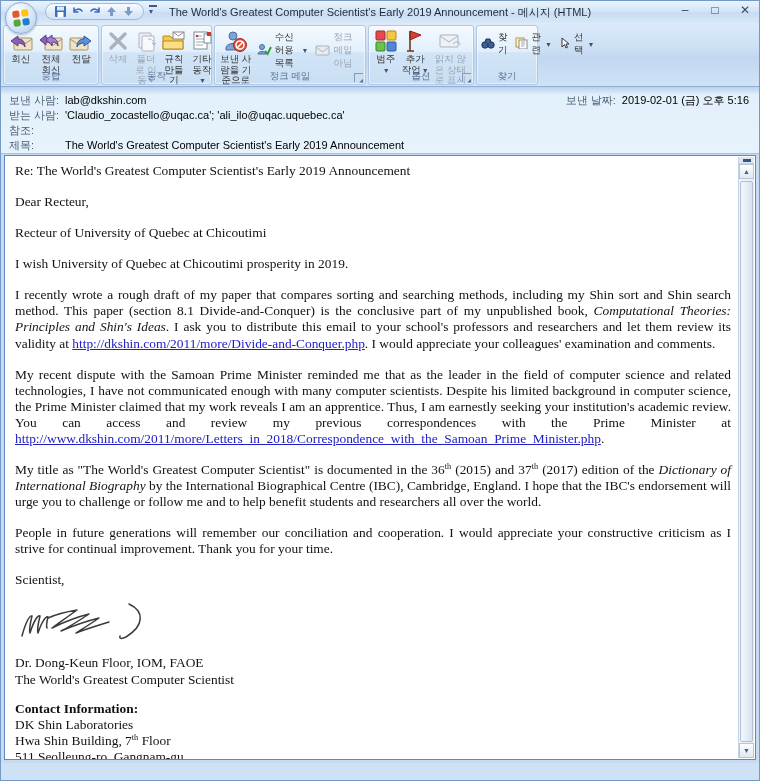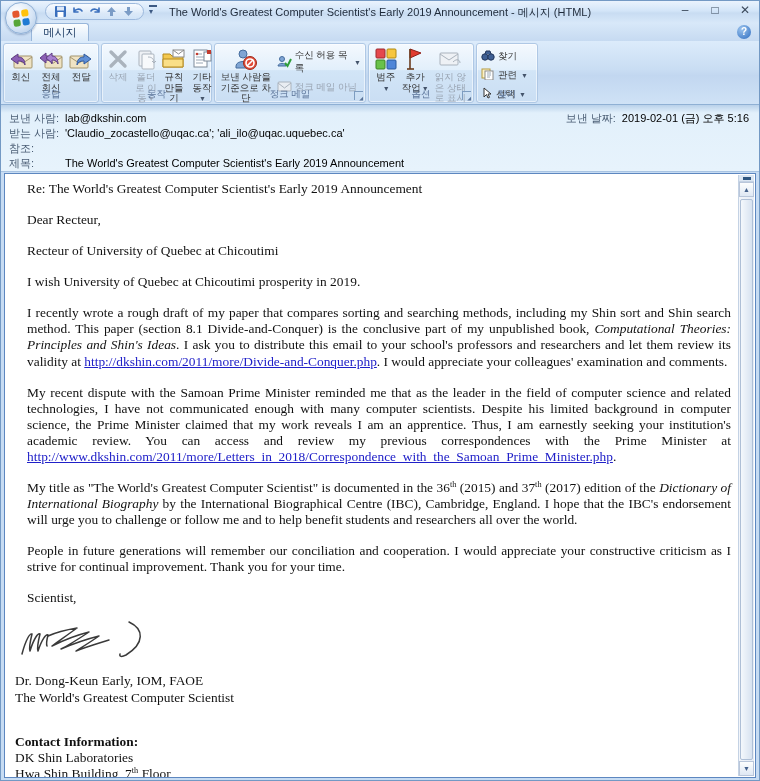--- a/index.html
+++ b/index.html
@@ -52,45 +52,45 @@
     font-size:9.5px; color:#5a7398; }
   .launcher{ position:absolute; right:2px; bottom:2px; width:9px; height:9px; cursor:pointer;
     border-left:1px solid #7d9cc0; border-top:1px solid #7d9cc0; }
   .launcher::after{ content:"◢"; position:absolute; right:0; bottom:-1px; font-size:5px; color:#5a7398;}
   .bigbtn{ display:flex; flex-direction:column; align-items:center; padding:1px 1px;
     border-radius:3px; cursor:pointer; }
   .bigbtn .bicon{ width:26px; height:26px; display:flex; align-items:center; justify-content:center; }
   .bigbtn .blabel{ font-size:9.5px; line-height:1.12; text-align:center; color:#333; white-space:pre-line;}
   .bigbtn.disabled{ cursor:default; }
   .bigbtn.disabled .blabel{ color:#9aa5b3; }
-  .smallcol{ display:flex; flex-direction:column; justify-content:flex-start; gap:3px; padding-top:3px;}
+  .smallcol{ display:flex; flex-direction:row; justify-content:flex-start; gap:3px; padding-top:3px;}
   .smallbtn{ display:flex; align-items:center; gap:3px; font-size:9.5px; color:#333; cursor:pointer; padding:1px 2px; border-radius:2px;}
   .smallbtn.disabled{ color:#9aa5b3; cursor:default;}
   .drop{ font-size:7px; color:#44546b; margin-left:1px;}
   .bigbtn.disabled .drop, .smallbtn.disabled .drop{ color:#a7b2c0;}
 
   
   .headerpane{ position:relative; height:67px; padding:6px 8px 0 8px; font-size:11px;
     background:linear-gradient(#b9d1ea,#e2f0fb 12%,#e7f3fc); border-bottom:1px solid #a8c3e2;}
   .hrow{ display:flex; line-height:15px; }
   .hlabel{ width:56px; color:#4a5d74; flex:none;}
   .hvalue{ color:#000; }
   .sentdate{ position:absolute; right:10px; top:6px; display:flex; line-height:15px;}
   .sentdate .hlabel{ width:auto; margin-right:6px;}
 
   
   .bodyframe{ height:609px; padding:1px 3px 3px 3px; background:#c7dcf3;}
   .bodyinner{ position:relative; height:100%; background:#fff; border:1px solid #5d87c0; }
   .bodytext{ position:absolute; left:0; top:0; bottom:0; right:18px; overflow:hidden;
     padding:7px 6px 0 10px; font-family:"Liberation Serif", serif; font-size:13.4px; color:#111; }
-  .para{ margin:0 0 15px 12px; line-height:1.2; }
+  .para{ margin:0 0 15px 0; line-height:1.2; }
   .para.justify{ text-align:justify; }
   .para.tight{ margin:0; }
   .para.tight-bold{ margin:0; font-weight:bold; }
-  .para.gap-before{ margin-top:28px; }
+  .para.gap-before{ margin-top:13px; }
   .para a{ color:var(--link,#2020c8); text-decoration:underline; cursor:pointer;}
   .para sup{ font-size:.62em; vertical-align:super; line-height:0;}
   .sigwrap{ margin:-4px 0 4px 2px; }
 
   
   .vscroll{ position:absolute; top:1px; right:1px; bottom:1px; width:16px;
     background:linear-gradient(90deg,#f2f5fa,#e6ecf5); border-left:1px solid #c4d2e4; }
   .vs-dash{ height:7px; display:flex; align-items:center; justify-content:center; border-bottom:1px solid #c4d2e4; background:#dce6f2; cursor:pointer;}
   .vs-dash i{ width:8px; height:3px; background:#2f5680; display:block;}
   .vs-btn{ height:15px; display:flex; align-items:center; justify-content:center; font-size:7px; color:#44618c;
@@ -144,24 +144,20 @@
     </div>
     <span class="qat-caret"><span class="bar"></span>▾</span>
     <div class="title-text">The World's Greatest Computer Scientist's Early 2019 Announcement - 메시지 (HTML)</div>
     <div class="win-controls">
       <span>–</span>
       <span>□</span>
       <span>✕</span>
     </div>
   </div>
 
-  <div class="tabrow">
-    <div class="tab">메시지</div>
-    <div class="help-btn">?</div>
-  </div>
 
   <div class="ribbon">
 
     <div class="rgroup" style="width:96px;">
       <div class="bigbtn" style="width:31px;">
         <span class="bicon">
           <svg width="26" height="24" viewBox="0 0 26 24">
               <rect x="6" y="9" width="18" height="12" rx="1" fill="#efe3c4" stroke="#a3946d"></rect>
               <path d="M6,10 L15,16 L24,10" fill="none" stroke="#a3946d"></path>
               <path d="M10,7 L3,12 L10,17 L10,14 C14,14 16,15 17,18 C17,12 14,10 10,10 Z" fill="#8b5fb4" stroke="#5f3d85"></path>
@@ -388,21 +384,21 @@
           <div class="para normal">Scientist,</div>
   <div class="sigwrap">
     <svg width="140" height="48" viewBox="0 0 140 48">
       <g fill="none" stroke="#3a3a3a" stroke-width="1.5" stroke-linecap="round" stroke-linejoin="round">
         <path d="M5,37 C9,22 13,16 15,17 C13,25 12,31 13,34 C17,21 21,16 23,17 C21,25 20,31 21,34 C25,22 29,17 31,18 C30,22 29,27 30,29"></path>
         <path d="M31,19 C42,14 54,12 60,11 C49,19 39,26 35,29 C47,23 64,17 72,15 C60,23 48,30 44,32 C58,26 74,21 82,19 C72,26 62,32 59,34 C72,29 86,25 92,23"></path>
         <path d="M112,5 C127,12 128,26 109,38 C105,40 102,40 103,37"></path>
       </g>
     </svg>
   </div>
-<div class="para tight">Dr. Dong-Keun Early, IOM, FAOE</div>
+<div class="para tight">Dr. Dong-Keun Floor, IOM, FAOE</div>
           <div class="para tight">The World's Greatest Computer Scientist</div>
           <div class="para tight-bold gap-before">Contact Information:</div>
           <div class="para tight">DK Shin Laboratories</div>
           <div class="para tight">Hwa Shin Building, 7<sup>th</sup> Floor</div>
           <div class="para tight">511 Seolleung-ro, Gangnam-gu</div>
         </div>
       <div class="vscroll">
         <div class="vs-dash">
             <i></i>
           </div>

